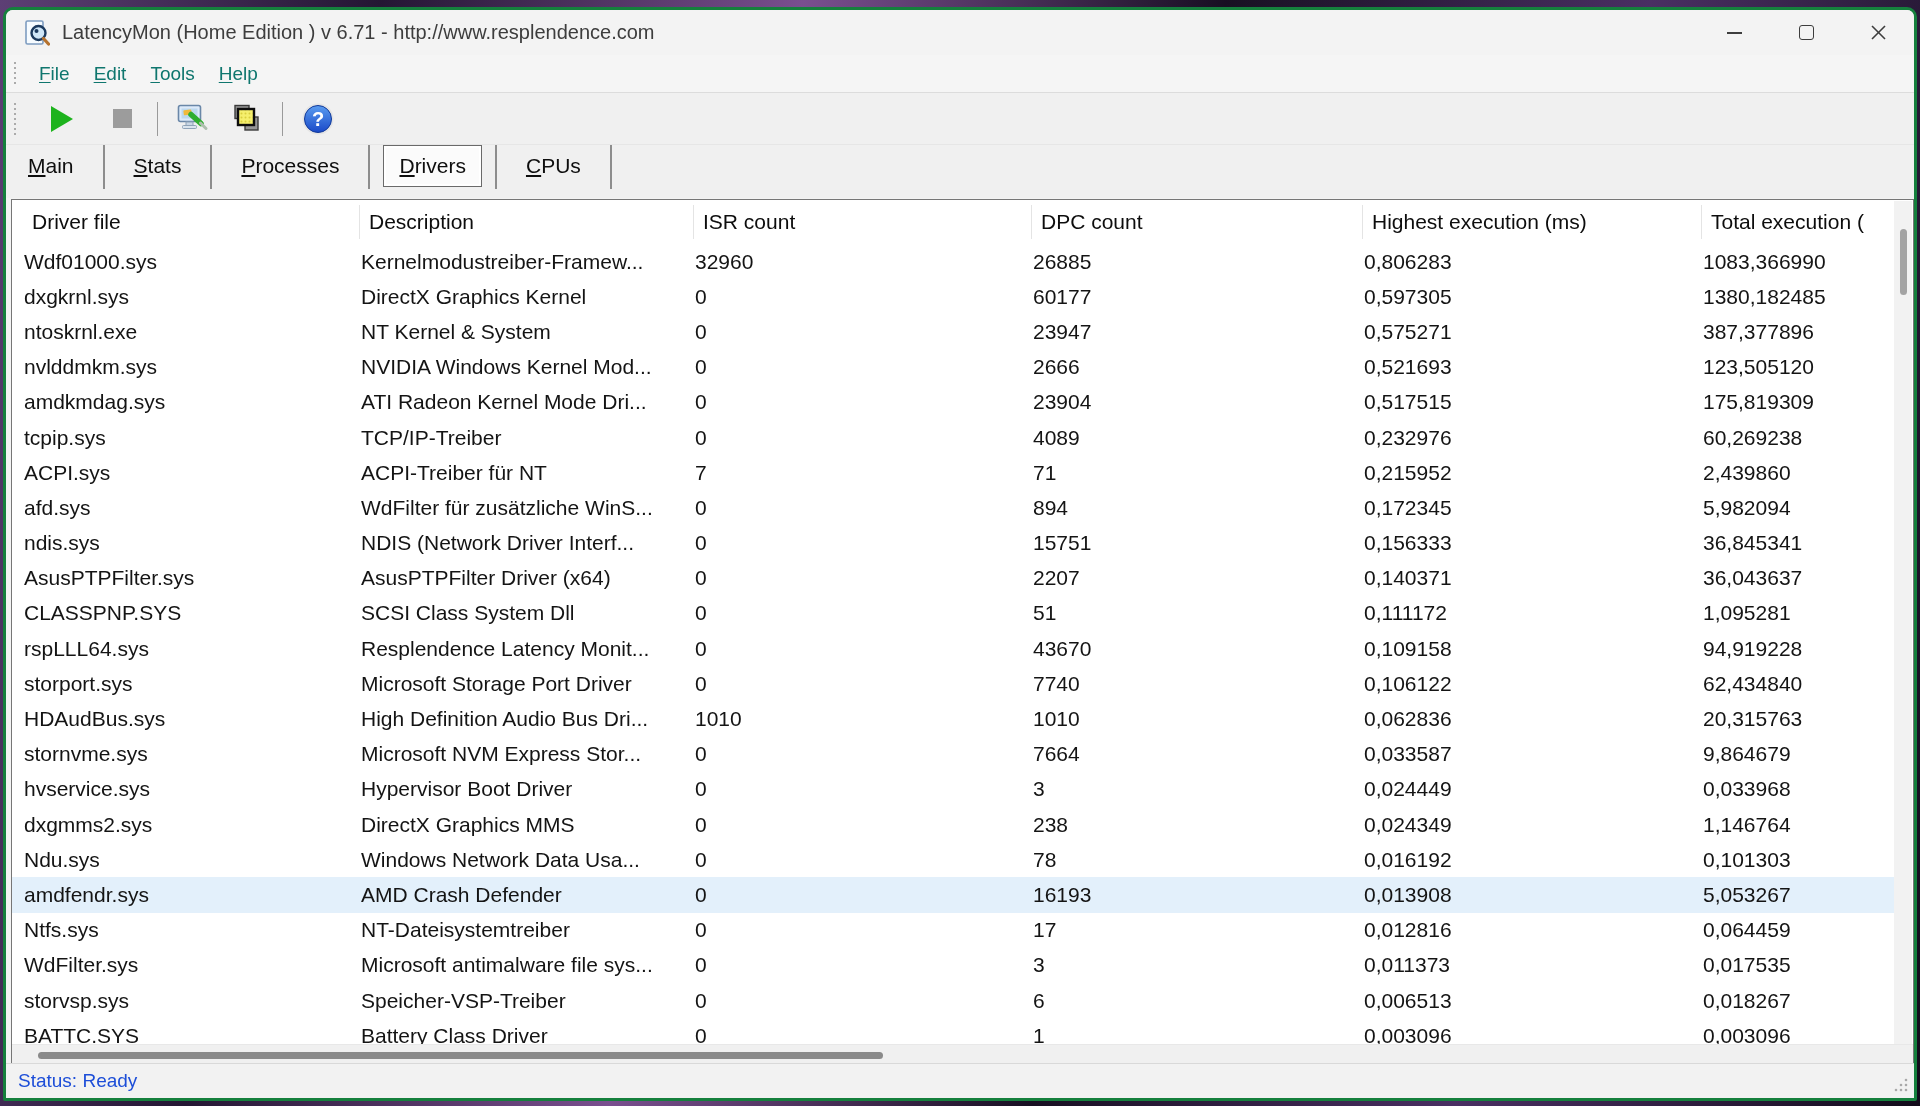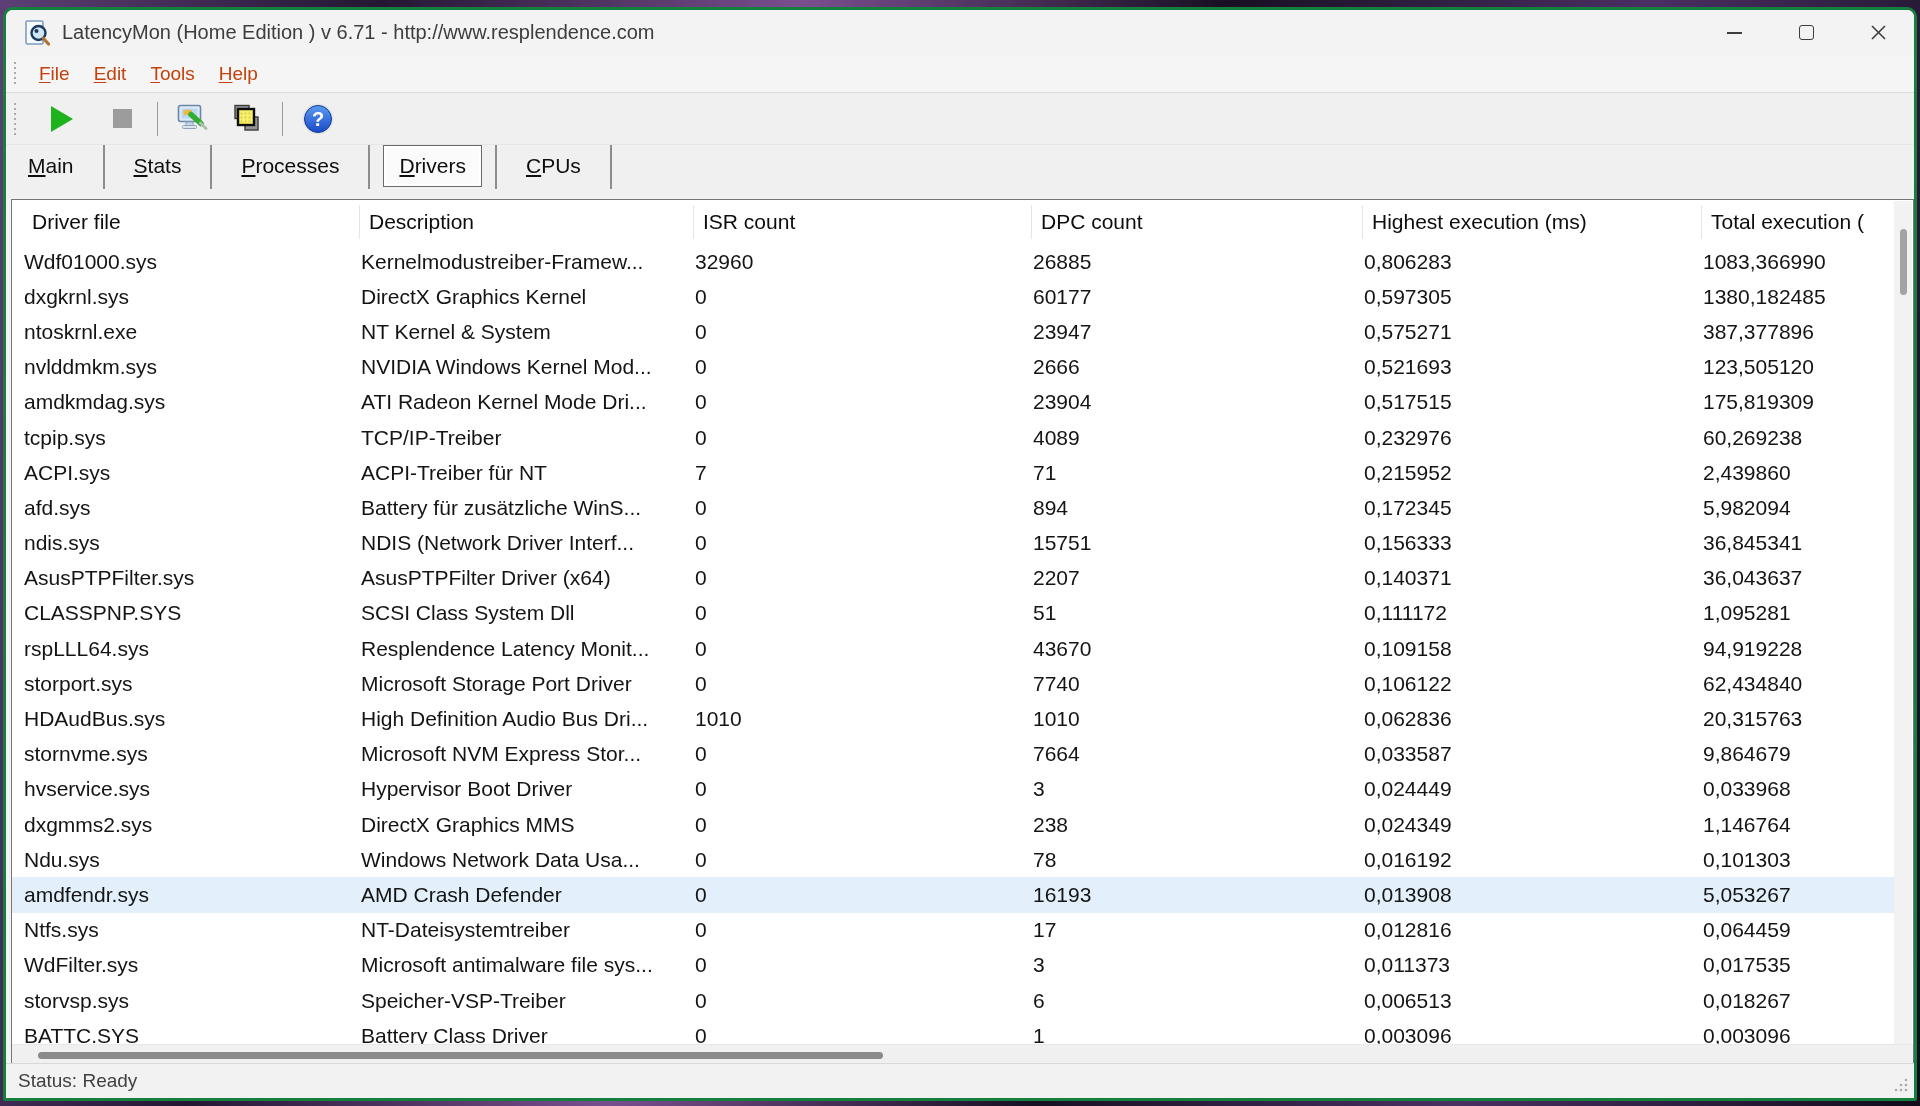--- a/index.html
+++ b/index.html
@@ -18,21 +18,21 @@
   .app-icon{width:26px;height:26px;margin-right:12px;flex:0 0 auto;}
   .title-text{font-size:20px;color:#3d3d3d;white-space:nowrap;}
   .controls{margin-left:auto;display:flex;height:100%;}
   .ctrl{width:72px;height:100%;display:flex;align-items:center;justify-content:center;}
   .min-glyph{width:15px;height:0;border-top:2px solid #3d3d3d;}
   .max-glyph{width:13px;height:13px;border:1.6px solid #3d3d3d;border-radius:3px;}
   
   .menubar{height:37px;display:flex;align-items:center;background:#f5f5f5;border-bottom:1px solid #dcdcdc;padding-left:8px;}
   .gripper{width:3px;height:24px;margin-right:10px;
     background-image:repeating-linear-gradient(#ababab 0 2px,transparent 2px 5px);background-size:2px 100%;background-repeat:no-repeat;}
-  .menu-item{padding:3px 12px;font-size:19px;color:#c2410c;}
+  .menu-item{padding:3px 12px;font-size:19px;color:#0f766e;}
   
   .toolbar{height:51px;display:flex;align-items:center;background:#f0f0f0;border-bottom:1px solid #e6e6e6;padding-left:8px;}
   .toolbar .gripper{height:32px;}
   .tb-btn{width:46px;height:42px;display:flex;align-items:center;justify-content:center;}
   .tb-sep{width:1px;height:34px;background:#9a9a9a;margin:0 12px;}
   .play-shape{width:0;height:0;border-left:22px solid #1db31d;border-top:13px solid transparent;border-bottom:13px solid transparent;}
   .stop-shape{width:19px;height:19px;background:#9c9c9c;}
   
   .tabbar{height:53px;display:flex;align-items:flex-start;background:#f0f0f0;padding-left:6px;}
   .tab{font-size:21px;color:#0e0e0e;padding:9px 16px;white-space:nowrap;}
@@ -53,21 +53,21 @@
   .cell{font-size:21px;color:#141414;padding-left:9px;white-space:nowrap;overflow:hidden;}
   .cell.first{padding-left:12px;}
   
   .vscroll{position:absolute;top:1px;right:1px;width:18px;bottom:22px;background:#f2f2f2;}
   .vthumb{position:absolute;top:28px;right:5px;width:7px;height:66px;background:#a3a3a3;border-radius:3.5px;}
   .hscroll{position:absolute;left:0;right:0;bottom:0;height:21px;background:#f0f0f0;border-top:1px solid #e8e8e8;}
   .hthumb{position:absolute;left:26px;top:7px;width:845px;height:7px;background:#8a8a8a;border-radius:4px;}
   
   .statusbar{position:absolute;left:0;right:0;bottom:0;height:35px;background:#f2f2f2;border-top:1px solid #d9d9d9;
     display:flex;align-items:center;padding-left:12px;box-sizing:border-box;}
-  .status-text{font-size:19px;color:#404040;}
+  .status-text{font-size:19px;color:#1d4ed8;}
   .resize-grip{position:absolute;right:5px;bottom:5px;width:16px;height:16px;}
   u{text-decoration:underline;text-underline-offset:2px;}
 </style>
 </head>
 <body>
 
 <div class="window">
 
   <div class="titlebar">
     <span class="app-icon">
@@ -230,21 +230,21 @@
         <div class="row">
           <div class="cell first">ACPI.sys</div>
           <div class="cell">ACPI-Treiber für NT</div>
           <div class="cell">7</div>
           <div class="cell">71</div>
           <div class="cell">0,215952</div>
           <div class="cell">2,439860</div>
         </div>
         <div class="row">
           <div class="cell first">afd.sys</div>
-          <div class="cell">Battery für zusätzliche WinS...</div>
+          <div class="cell">WdFilter für zusätzliche WinS...</div>
           <div class="cell">0</div>
           <div class="cell">894</div>
           <div class="cell">0,172345</div>
           <div class="cell">5,982094</div>
         </div>
         <div class="row">
           <div class="cell first">ndis.sys</div>
           <div class="cell">NDIS (Network Driver Interf...</div>
           <div class="cell">0</div>
           <div class="cell">15751</div>

